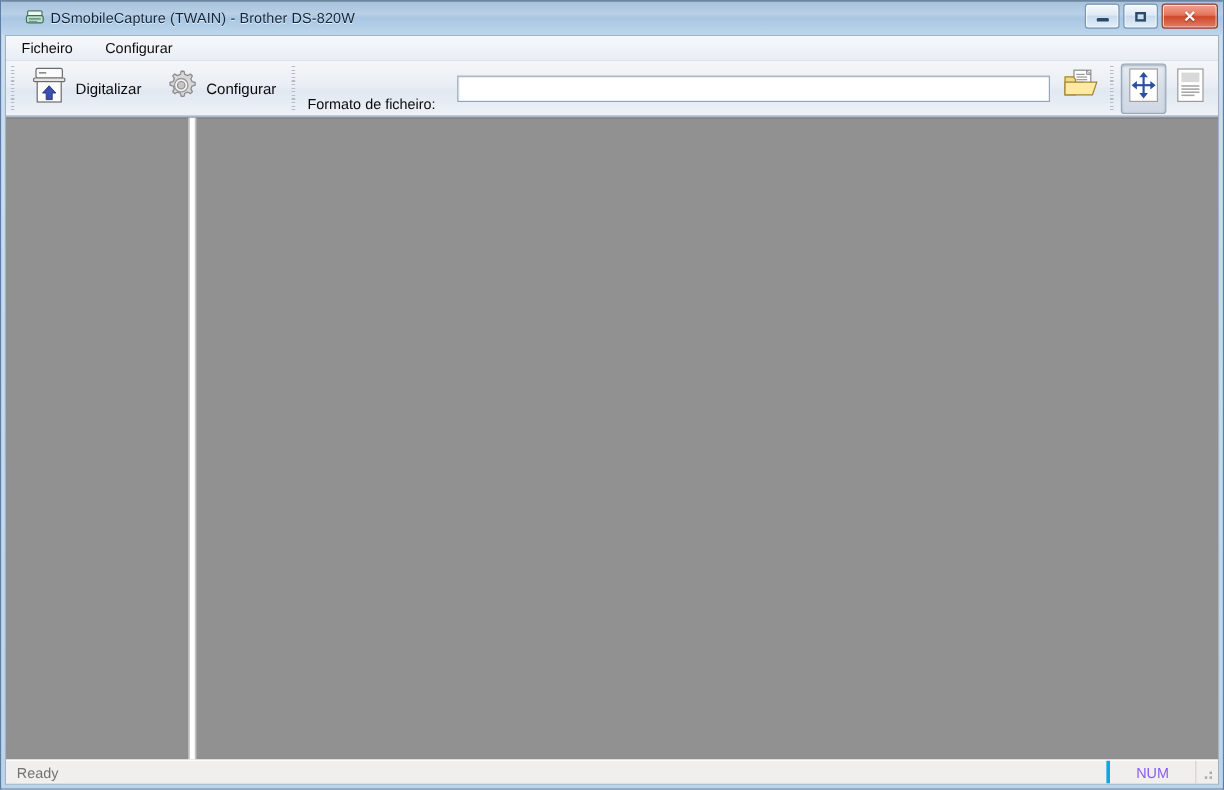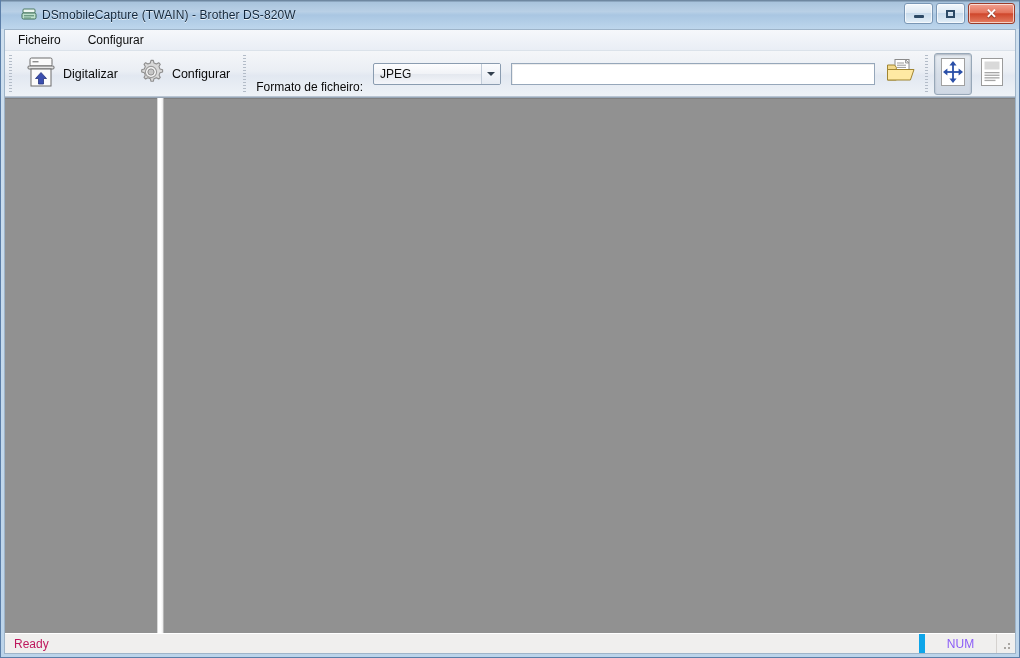--- a/index.html
+++ b/index.html
@@ -252,23 +252,23 @@
     height: 20px; min-height: 20px;
     background: #f0efee;
     border-top: 1px solid #ffffff;
     display: flex;
     align-items: center;
     box-sizing: border-box;
   }
   .status-left {
     flex: 1 1 auto;
     font-size: 12px;
-    color: #be185d;
+    color: #737373;
     padding-left: 9px;
-    border-right: 6px solid #0ea5e9;
+    border-right: 3px solid #0ea5e9;
     height: 100%;
     display: flex; align-items: center;
     box-sizing: border-box;
   }
   .status-cell {
     width: 72px;
     height: 100%;
     font-size: 12px;
     color: #8b5cf6;
     display: flex; align-items: center; justify-content: center;
@@ -353,26 +353,20 @@
             <circle cx="15" cy="15" r="3.1" fill="#c6c6c6" stroke="#8f8f8f" stroke-width="1"></circle>
           </svg>
         </span>
         <span class="tb-label">Configurar</span>
       </div>
 
       <div class="tb-sep"></div>
 
       <span class="tb-text">Formato de ficheiro:</span>
 
-      <div class="combo">
-        <span class="combo-value">JPEG</span>
-        <span class="combo-arrow-box">
-          <span class="caret-down"></span>
-        </span>
-      </div>
 
       <div class="textfield" placeholder=""></div>
 
       <div class="tb-right">
 
         <div class="tb-iconbtn">
           <span>
             <svg width="30" height="28" viewBox="0 0 30 28">
               <rect x="9" y="1.5" width="14" height="13" fill="#ffffff" stroke="#8a8a8a" stroke-width="1"></rect>
               <path d="M19.5 1.5 l3.5 3.5 -3.5 0 z" fill="#dedede" stroke="#8a8a8a" stroke-width="0.8"></path>

